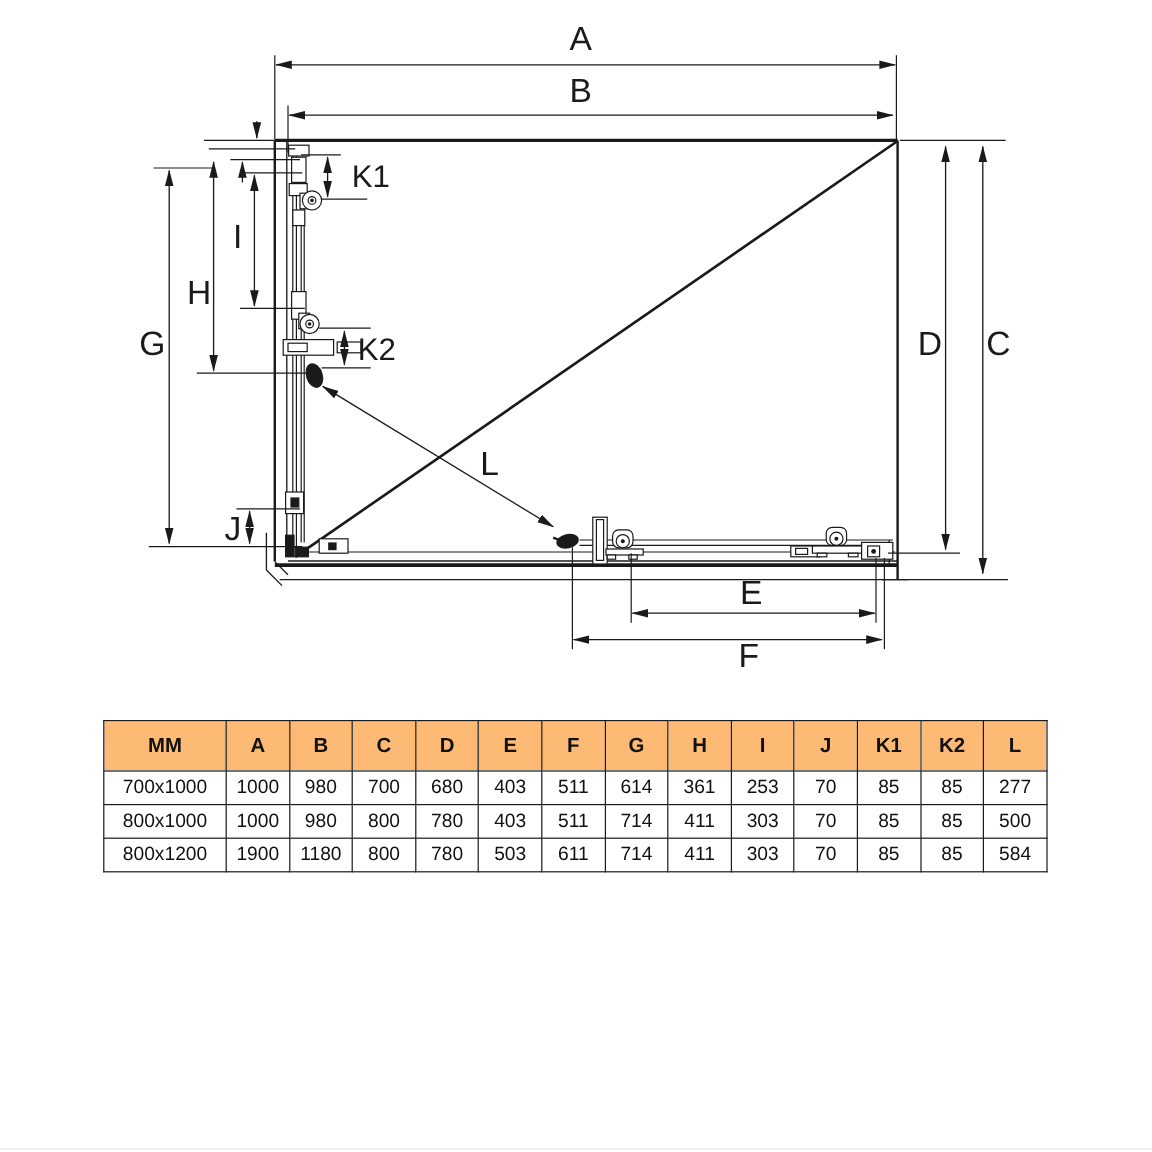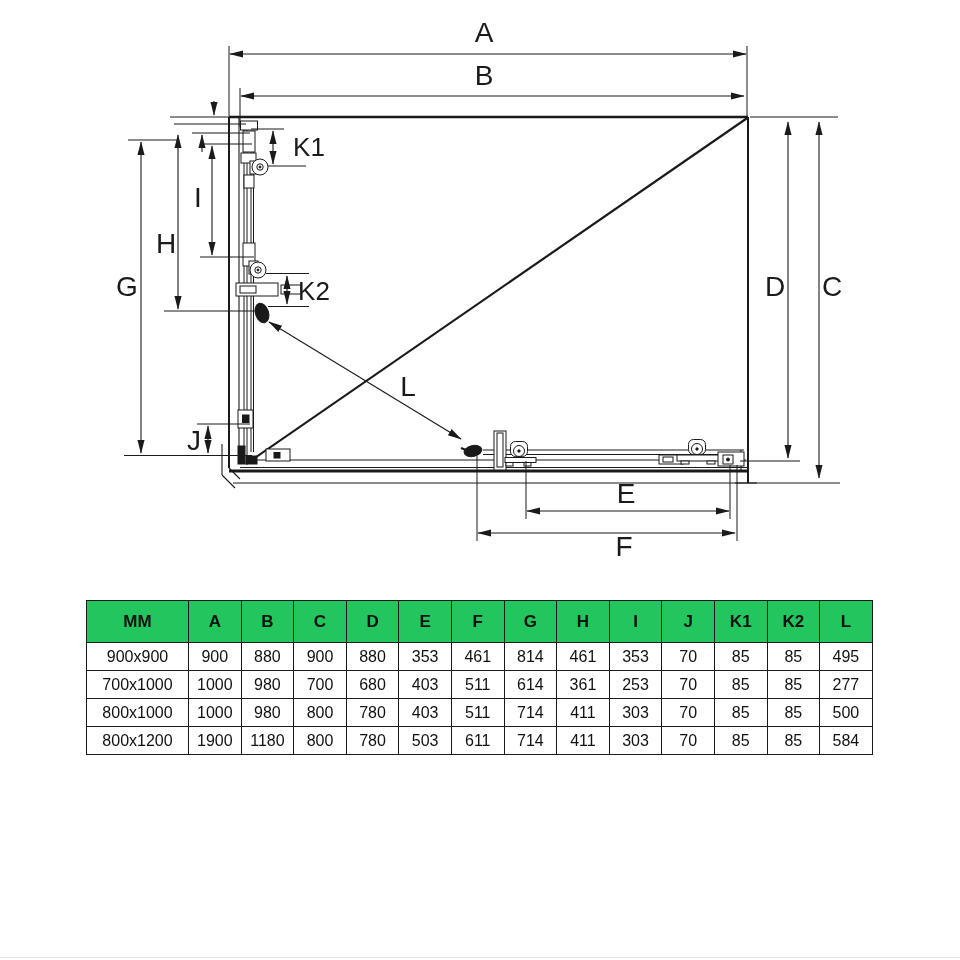--- a/index.html
+++ b/index.html
@@ -6,21 +6,21 @@
   .stage{position:relative;width:960px;height:960px;background:#ffffff;overflow:hidden;
          font-family:"Liberation Sans",sans-serif;}
   svg{position:absolute;left:0;top:0;display:block;}
   svg text{font-family:"Liberation Sans","DejaVu Sans",sans-serif;fill:#1a1a1a;}
   .dimlabel{font-size:28px;}
   .dimlabel-sm{font-size:26px;}
   table.sizes{position:absolute;left:86px;top:600px;width:786px;border-collapse:collapse;
               table-layout:fixed;color:#111;}
   table.sizes th,table.sizes td{border:1.6px solid #1a1a1a;text-align:center;padding:0;
               overflow:hidden;white-space:nowrap;}
-  table.sizes th{background:#22c55e;height:41px;font-size:17px;font-weight:bold;}
+  table.sizes th{background:#fdba74;height:41px;font-size:17px;font-weight:bold;}
   table.sizes td{height:27px;font-size:16px;}
   .edge-line{position:absolute;left:0;bottom:2px;width:960px;height:1px;background:#e6e6e6;}
 </style>
 </head>
 <body>
 
 <div class="stage">
 
 <svg width="960" height="580" viewBox="0 0 960 580">
   <defs>
@@ -227,36 +227,20 @@
           <th>H</th>
           <th>I</th>
           <th>J</th>
           <th>K1</th>
           <th>K2</th>
           <th>L</th>
         </tr>
   </thead>
   <tbody>
         <tr>
-          <td>900x900</td>
-          <td>900</td>
-          <td>880</td>
-          <td>900</td>
-          <td>880</td>
-          <td>353</td>
-          <td>461</td>
-          <td>814</td>
-          <td>461</td>
-          <td>353</td>
-          <td>70</td>
-          <td>85</td>
-          <td>85</td>
-          <td>495</td>
-        </tr>
-        <tr>
           <td>700x1000</td>
           <td>1000</td>
           <td>980</td>
           <td>700</td>
           <td>680</td>
           <td>403</td>
           <td>511</td>
           <td>614</td>
           <td>361</td>
           <td>253</td>

